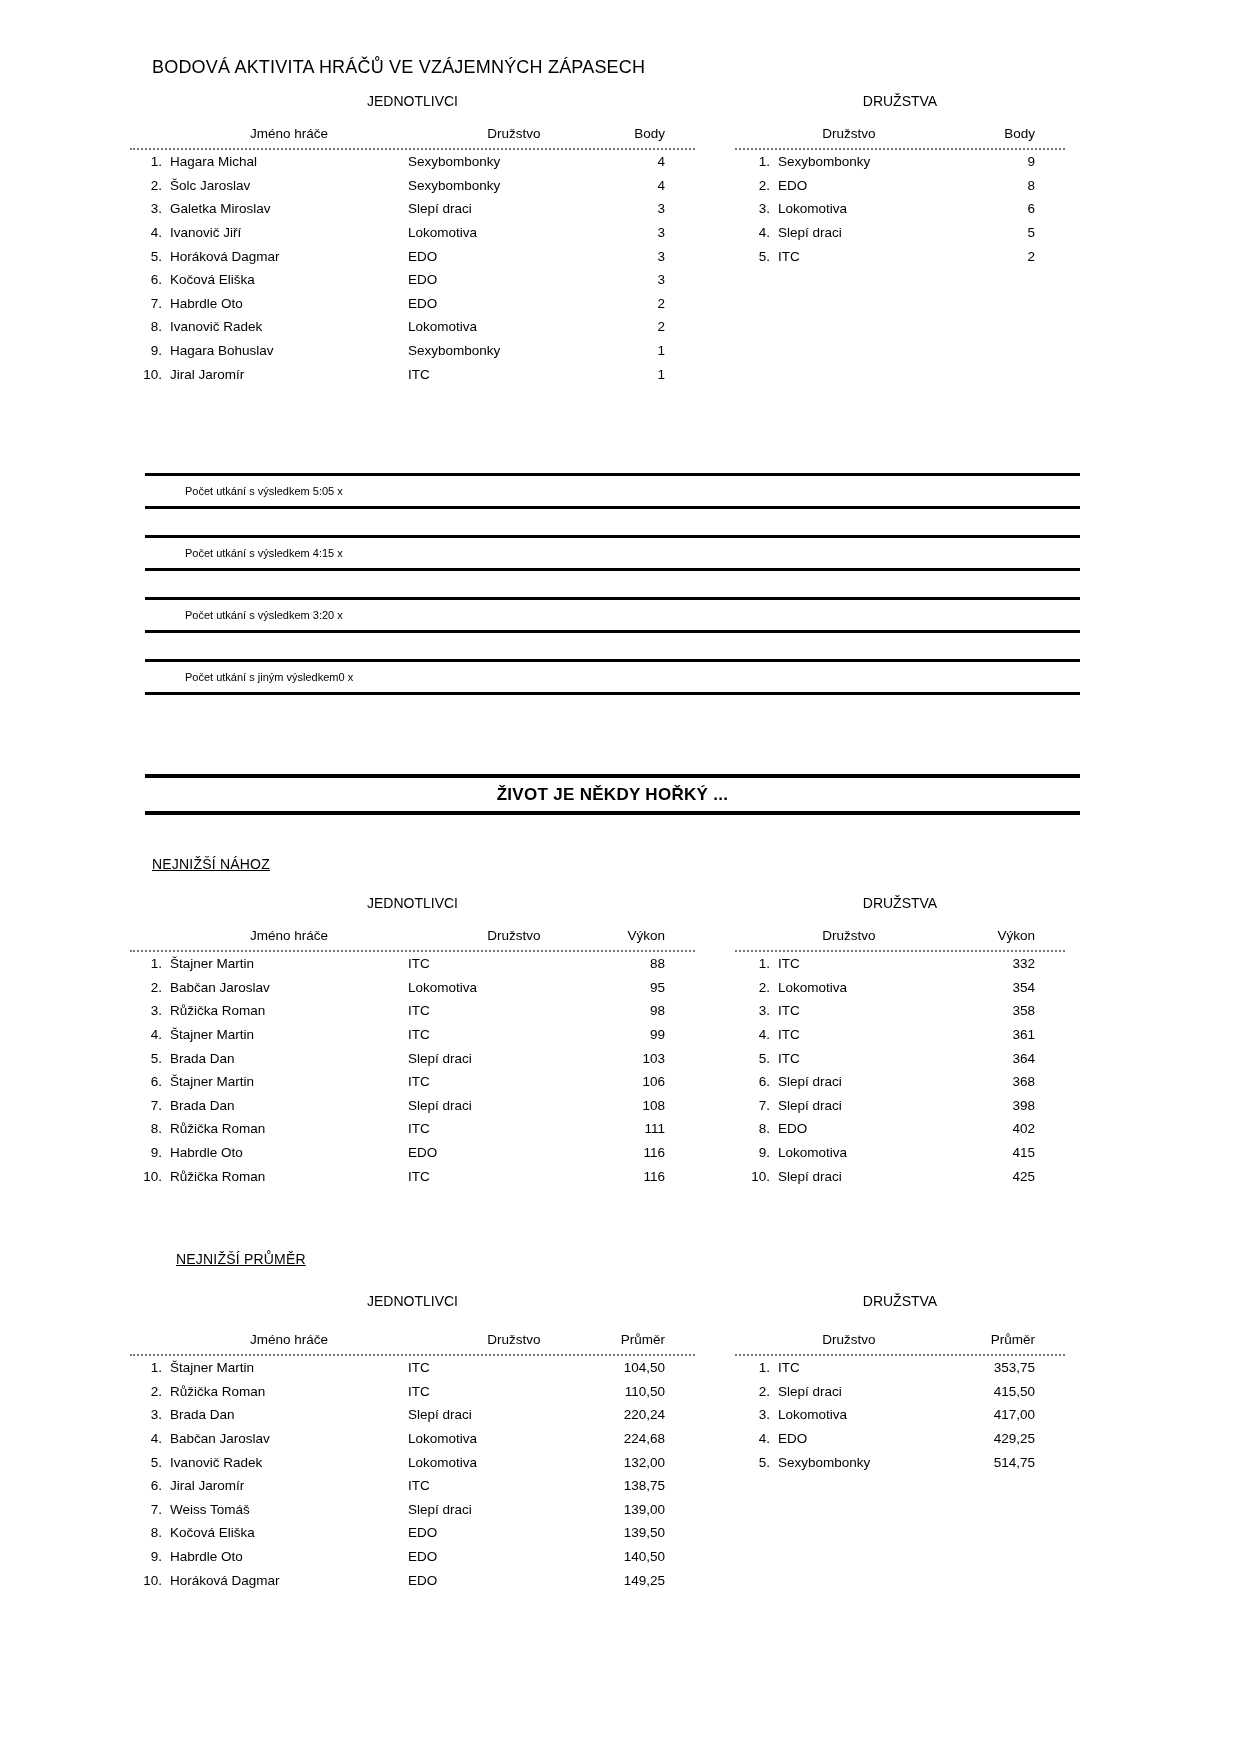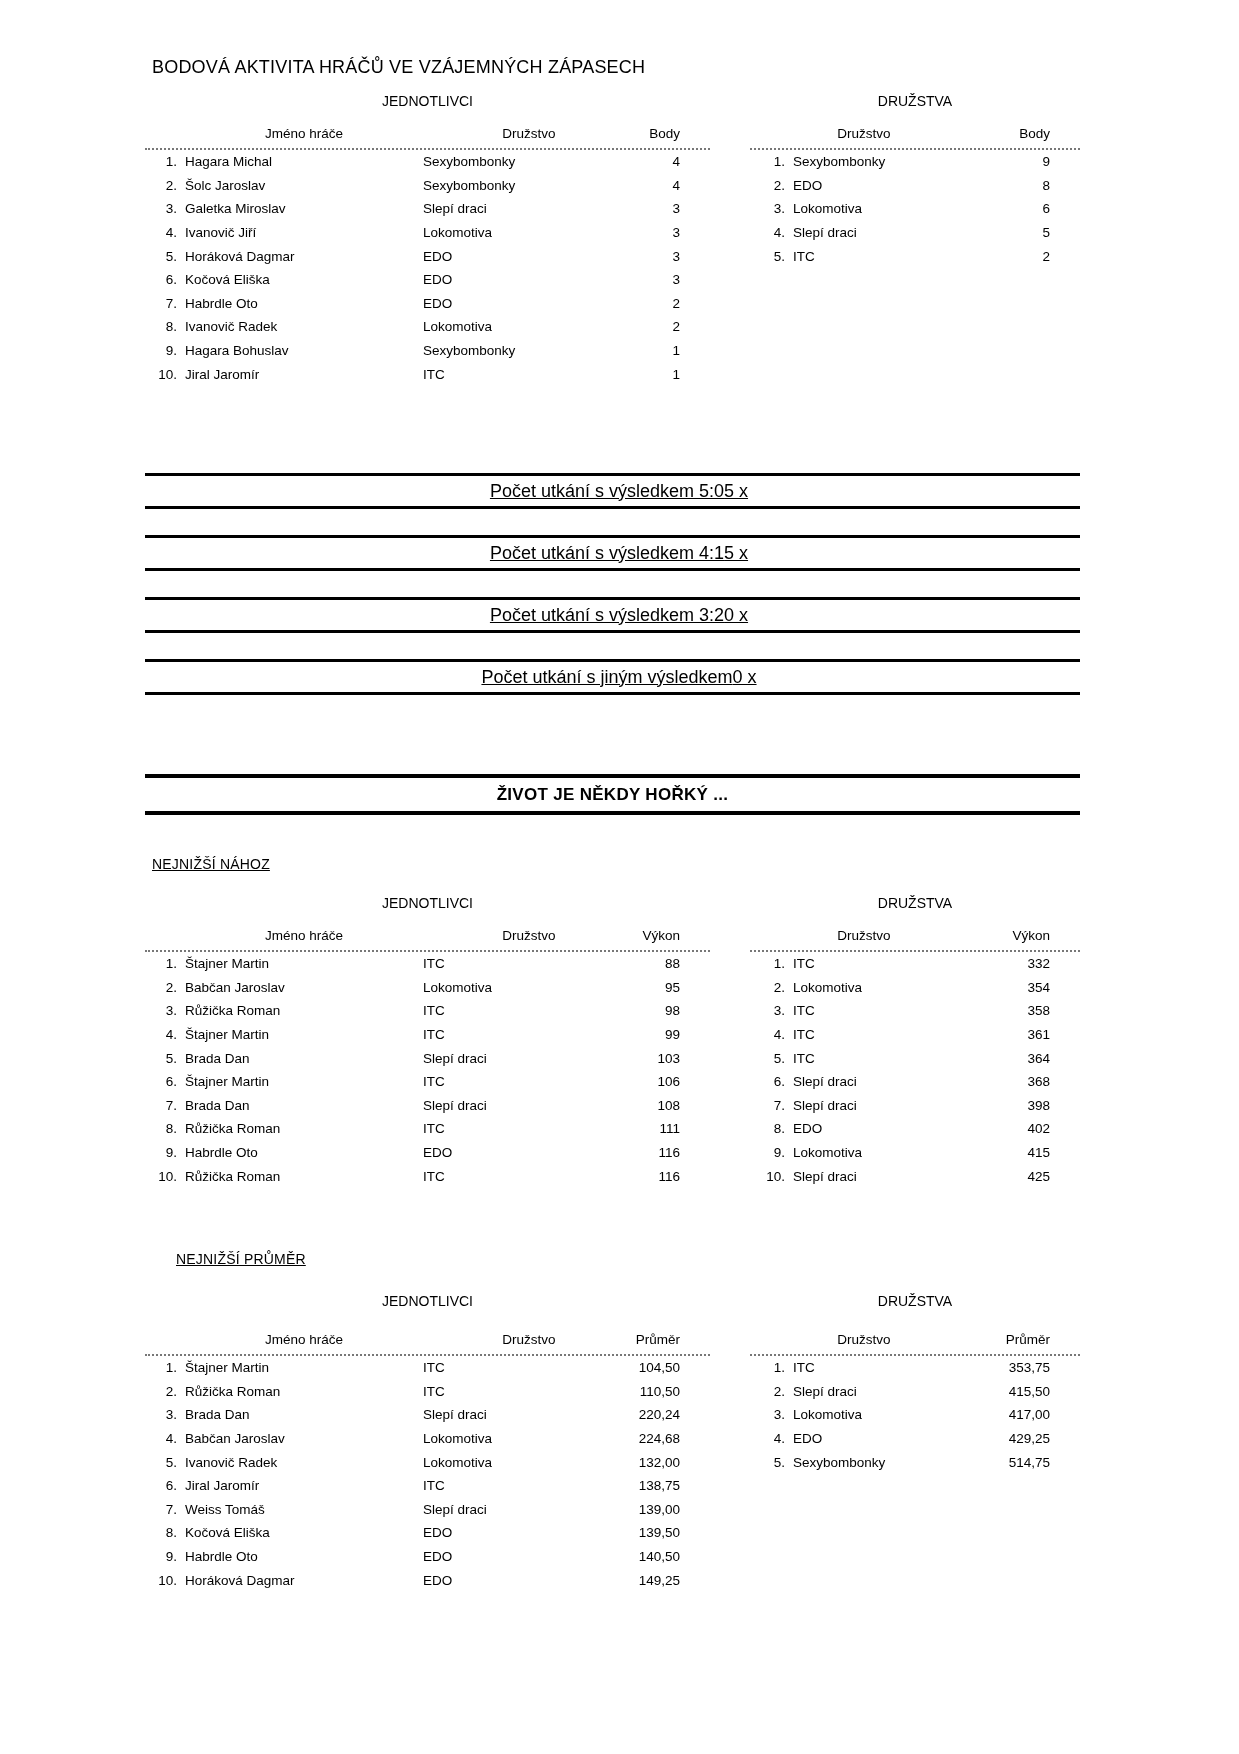--- a/index.html
+++ b/index.html
@@ -6,21 +6,21 @@
   body{
     width:1239px;height:1754px;background:#ffffff;color:#000;
     font-family:"Liberation Sans","DejaVu Sans",sans-serif;
     position:relative;overflow:hidden;
   }
   .abs{position:absolute;}
   
   .doc-title{left:152px;top:57px;font-size:18px;letter-spacing:.2px;}
   .sec-title{left:152px;font-size:14px;text-decoration:underline;letter-spacing:.2px;}
   
-  .cols{left:145px;width:935px;display:flex;justify-content:space-between;}
+  .cols{left:130px;width:935px;display:flex;justify-content:space-between;}
   .tblL{width:565px;}
   .tblR{width:330px;}
   .tbl-heading{text-align:center;font-size:14px;height:18px;line-height:18px;}
   .thead{display:flex;align-items:flex-start;margin-top:16px;height:20px;
          border-bottom:2px dotted #777;font-size:13.5px;padding-bottom:2px;}
   .s3 .thead{margin-top:22px;}
   .tr{display:flex;align-items:center;height:23.6px;font-size:13.5px;}
   
   .c1{width:32px;text-align:right;flex:none;}
   .c2{width:238px;padding-left:8px;flex:none;}
@@ -28,22 +28,22 @@
   .c4{flex:1;text-align:right;padding-right:30px;}
   .thead .c2,.thead .c3{text-align:center;}
   
   .r1{width:35px;text-align:right;flex:none;}
   .r2{flex:1;padding-left:8px;}
   .r3{width:115px;text-align:right;padding-right:30px;flex:none;}
   .thead .r2{text-align:center;}
   
   .boxes{left:145px;top:473px;width:935px;}
   .score-box{border-top:3px solid #000;border-bottom:3px solid #000;height:30px;
-             margin-bottom:26px;display:flex;justify-content:center;align-items:center;
-             padding-left:40px;padding-right:27px;box-sizing:content-box;font-size:18px;text-decoration:underline;}
+             margin-bottom:26px;display:flex;justify-content:flex-start;align-items:center;
+             padding-left:40px;padding-right:27px;box-sizing:content-box;font-size:11px;}
   
   .banner{left:145px;top:774px;width:935px;border-top:4px solid #000;border-bottom:4px solid #000;
           height:33px;line-height:33px;text-align:center;font-weight:bold;font-size:17px;letter-spacing:.3px;}
 </style>
 </head>
 <body>
 
 <div class="abs doc-title">BODOVÁ AKTIVITA HRÁČŮ VE VZÁJEMNÝCH ZÁPASECH</div>
 
 <div class="abs cols" style="top:92px;">

